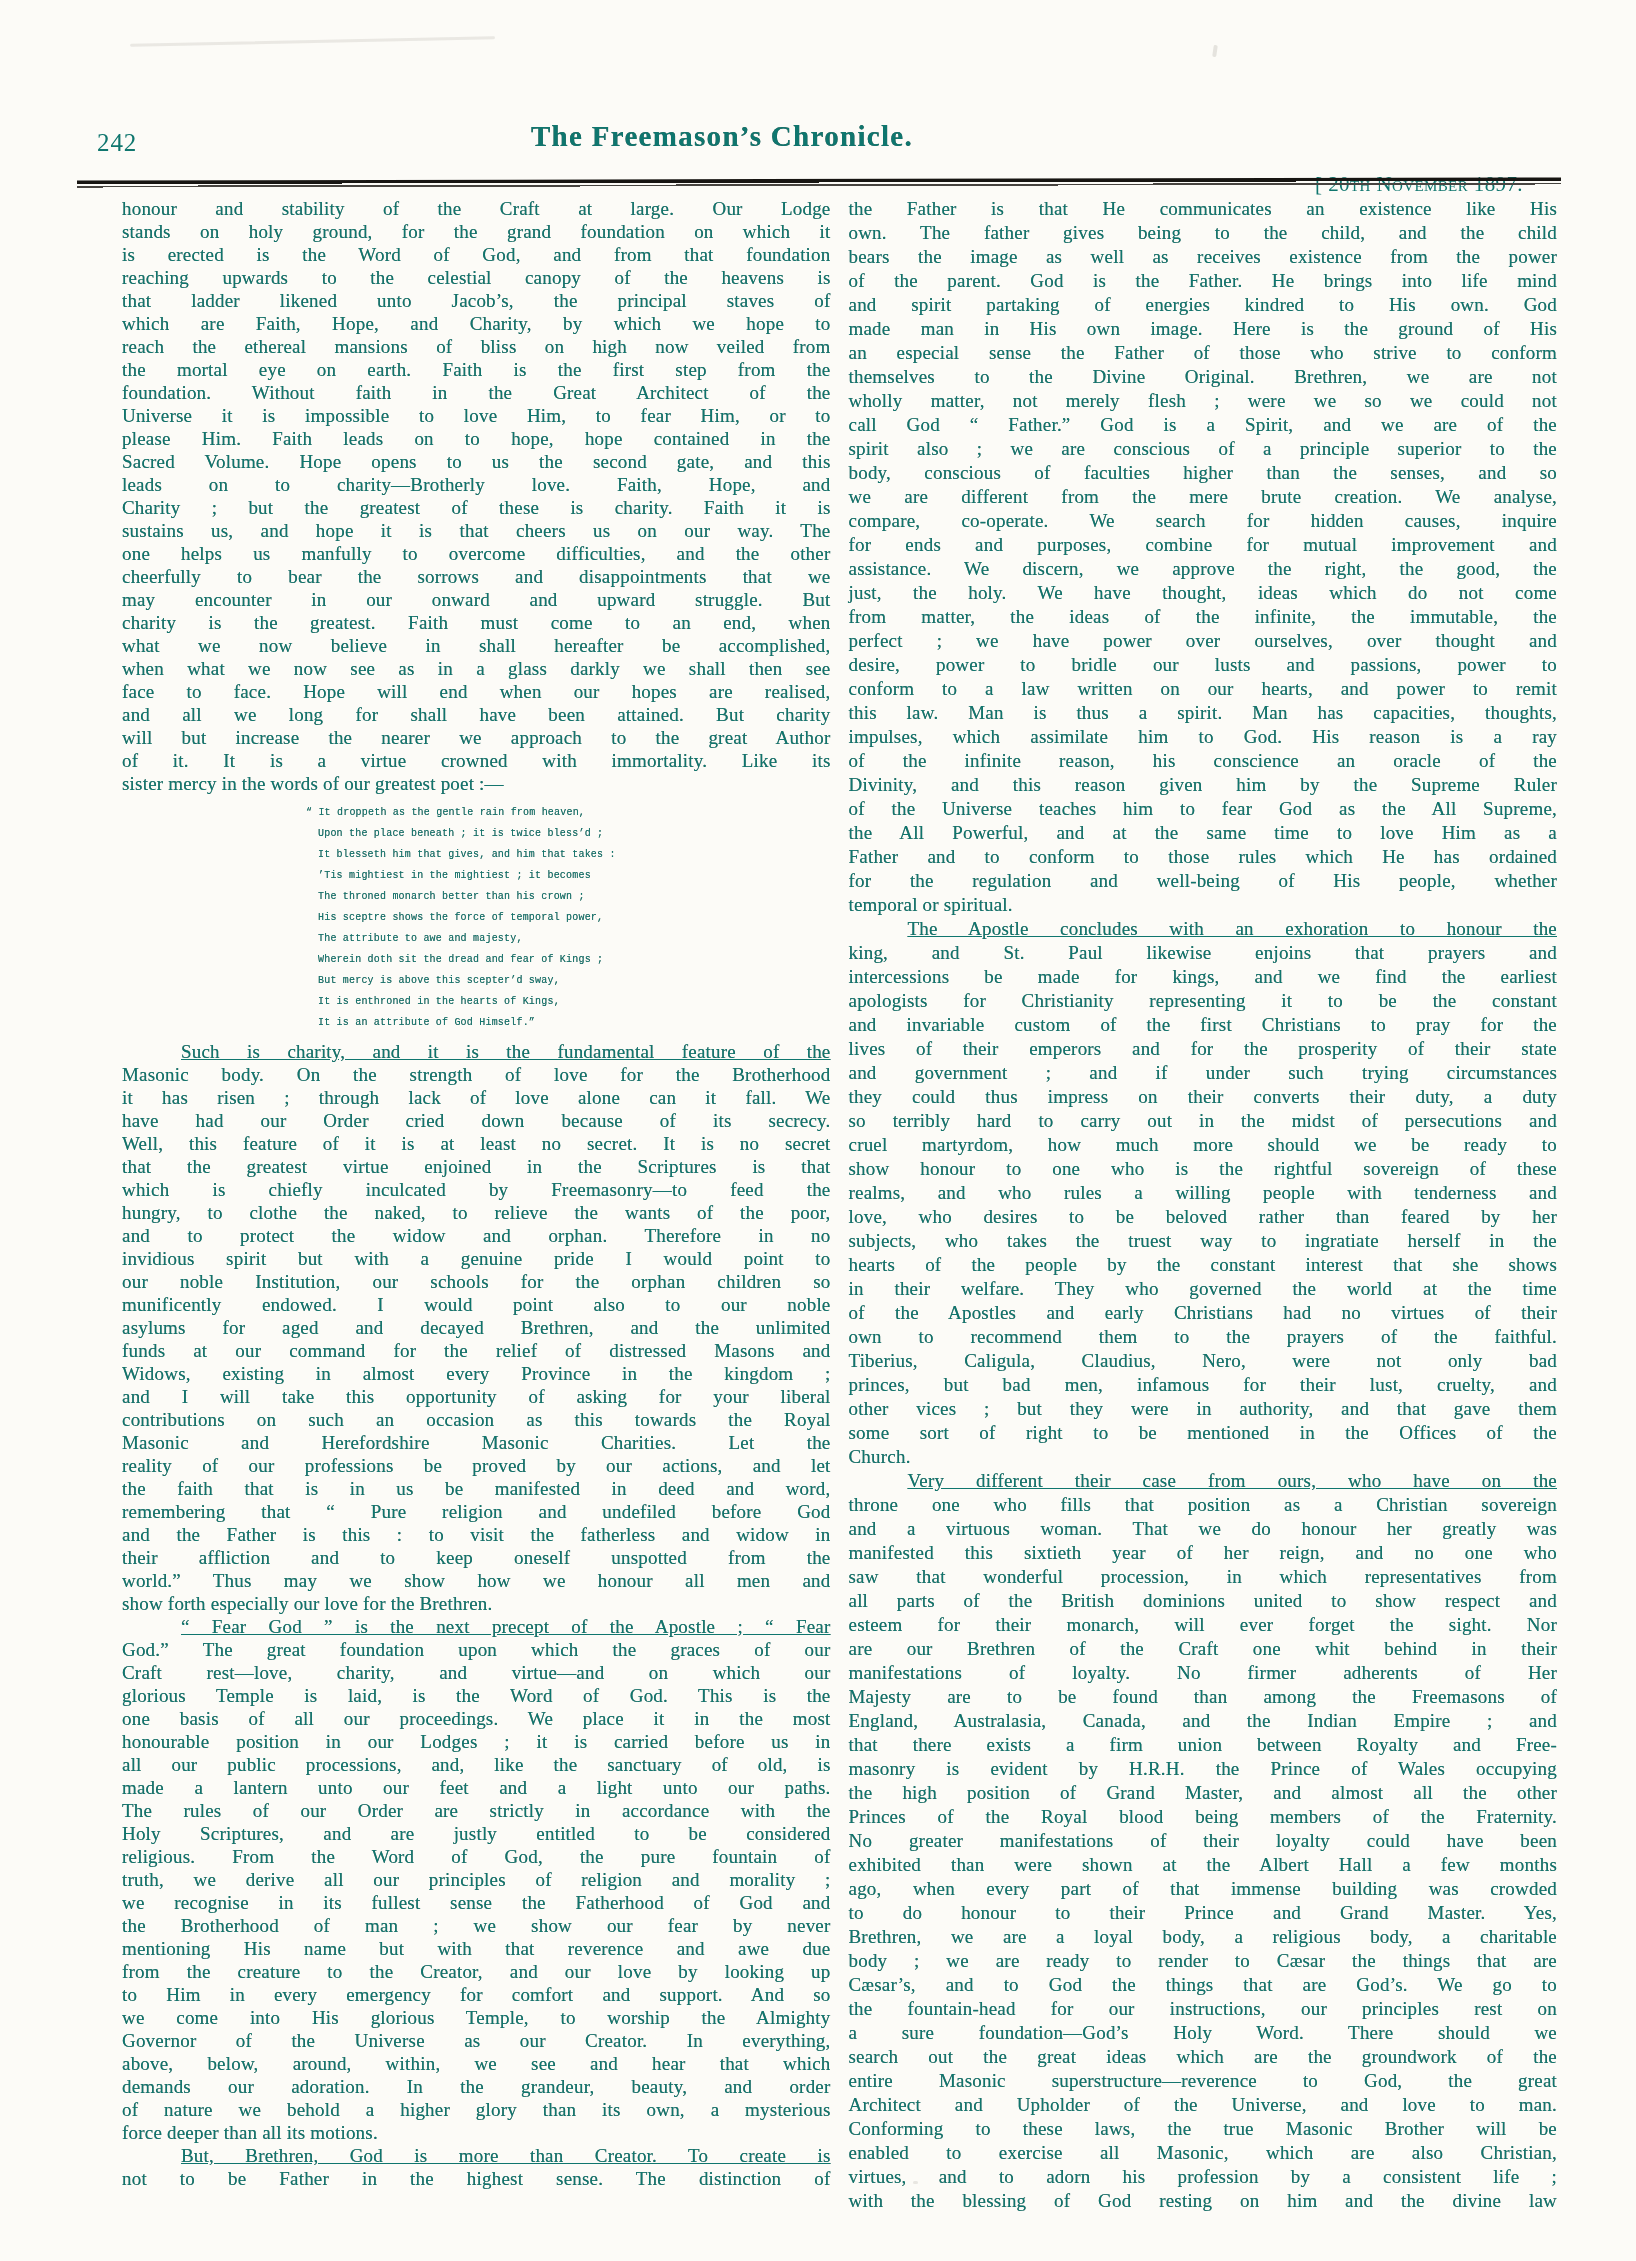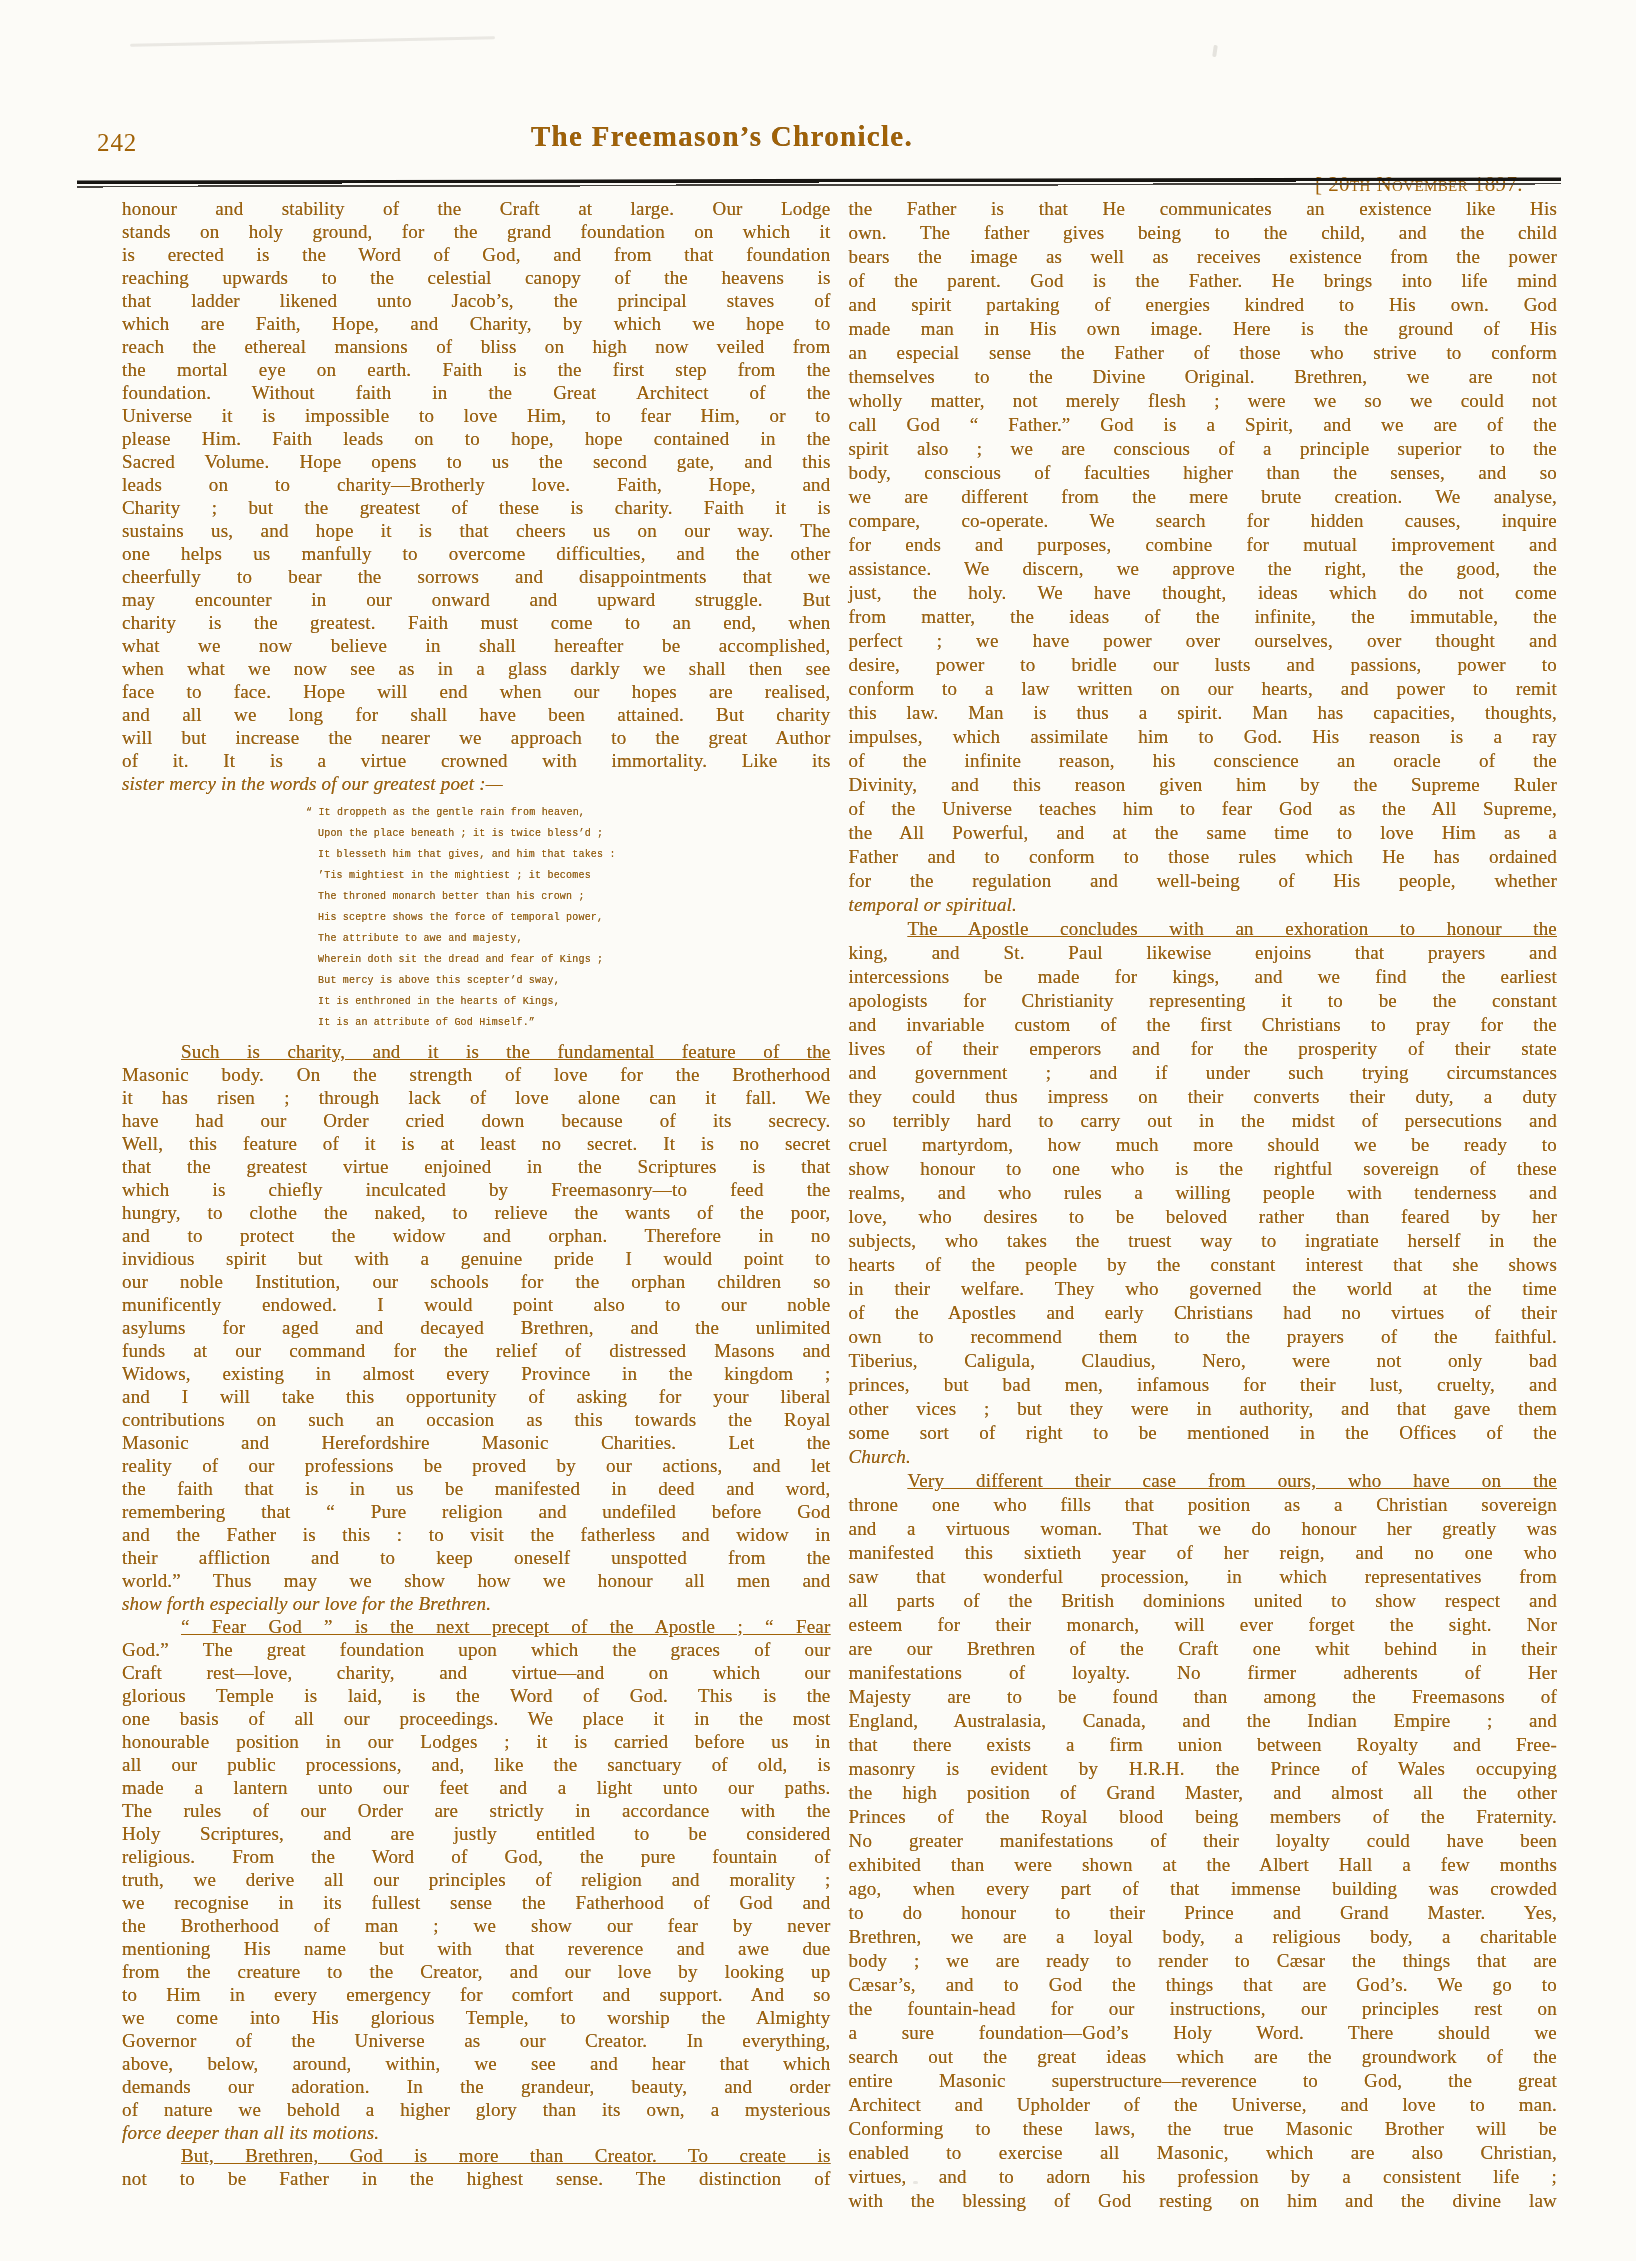--- a/index.html
+++ b/index.html
@@ -2,21 +2,21 @@
 <html style="font-size:14px"><head>
 <meta charset="utf-8">
 <style>
   html,body{margin:0;padding:0;background:#e9e7e2;}
   .page{
     position:relative;
     width:1637px;height:2261px;
     margin:0 auto;
     background:#fcfbf7;
     font-family:"Liberation Serif", serif;
-    color:#a16207;
+    color:#0f766e;
     overflow:hidden;
   }
   
   .page-number{
     position:absolute;left:97px;top:129px;
     font-size:25px;letter-spacing:0.9px;
   }
   .journal-title{
     position:absolute;left:722px;top:120px;
     transform:translateX(-50%);
@@ -47,21 +47,21 @@
   }
   .col{width:713px;font-size:19px;letter-spacing:0.2px;}
   .col .line{
     text-align:justify;
     text-align-last:justify;
     text-shadow:0 0 0.4px rgba(27,25,23,.55);
   }
   .col-left .line{line-height:23px;}
   .col-right .line{line-height:24px;}
   .para{margin:0;}
-  .para:not(.cont) .line:last-child{text-align-last:left;font-style:italic;}
+  .para:not(.cont) .line:last-child{text-align-last:left;}
   .para.indent .line:first-child{text-indent:59px;text-decoration:underline;}
   
   .poem{margin:7px 0 7px 196px;}
   .poem .line{
     font-size:10px;line-height:21px;
     text-align:center;text-align-last:left;font-family:Liberation Mono, monospace;
   }
   .poem .line:first-child{margin-left:-12px;}
   
   .streak{

